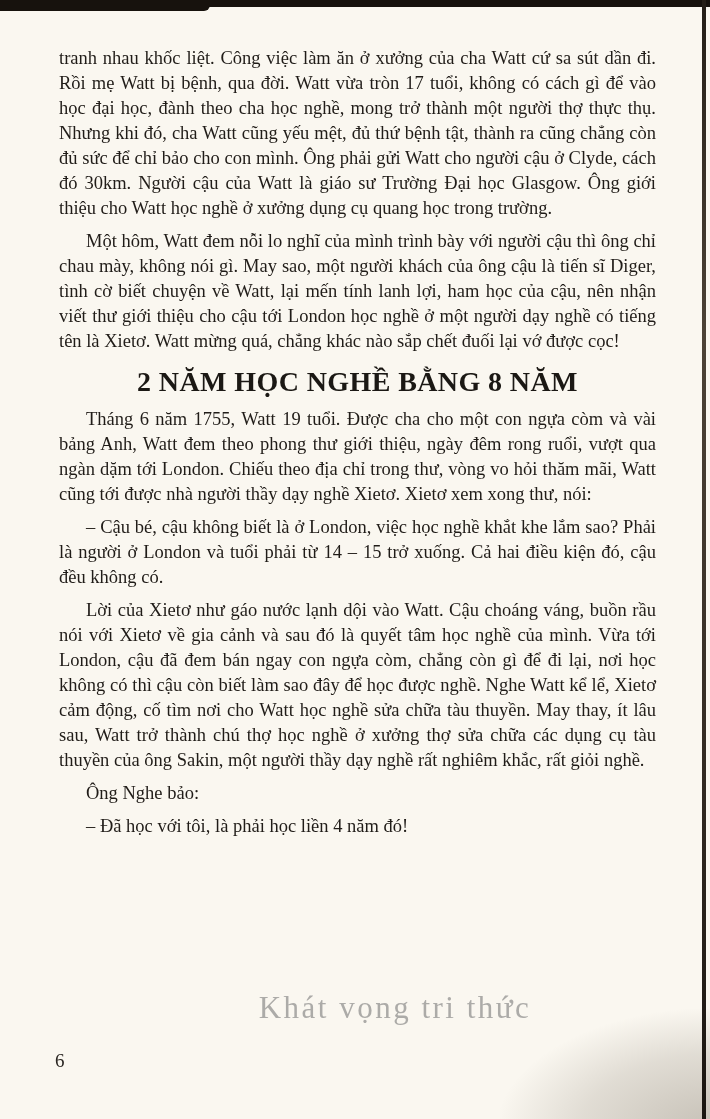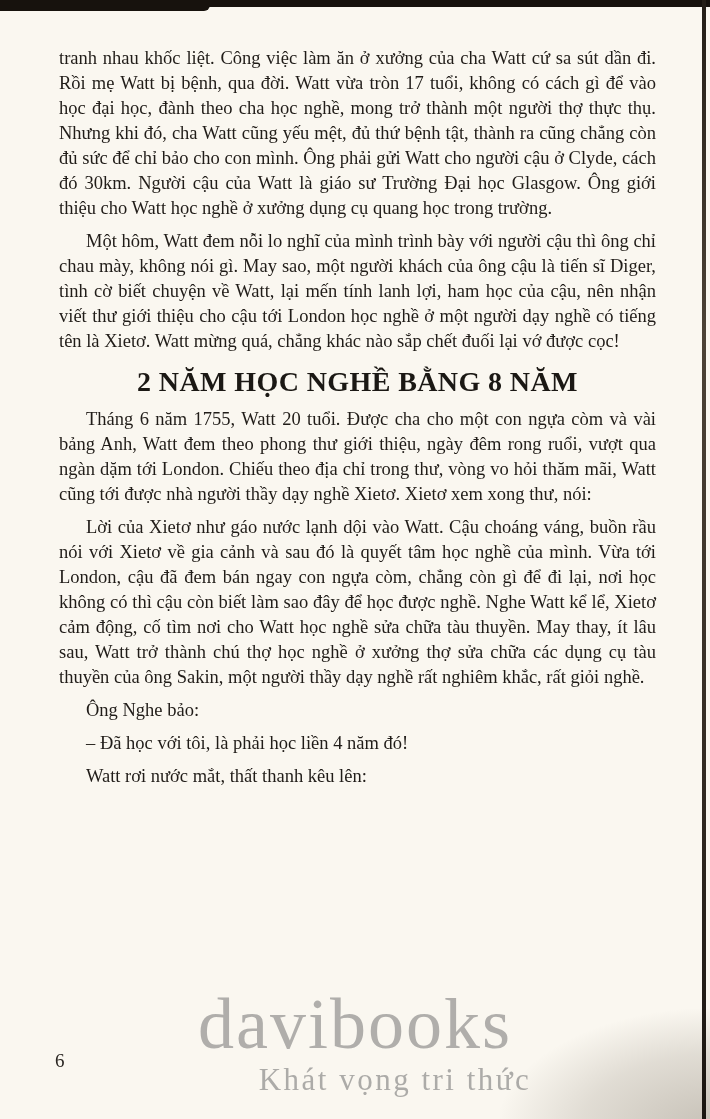--- a/index.html
+++ b/index.html
@@ -82,27 +82,26 @@
   <div class="scan-edge-top"></div>
   <div class="scan-edge-right"></div>
   <div class="page-curl"></div>
 
   <div class="text-block">
     <p class="para continued">tranh nhau khốc liệt. Công việc làm ăn ở xưởng của cha Watt cứ sa sút dần đi. Rồi mẹ Watt bị bệnh, qua đời. Watt vừa tròn 17 tuổi, không có cách gì để vào học đại học, đành theo cha học nghề, mong trở thành một người thợ thực thụ. Nhưng khi đó, cha Watt cũng yếu mệt, đủ thứ bệnh tật, thành ra cũng chẳng còn đủ sức để chỉ bảo cho con mình. Ông phải gửi Watt cho người cậu ở Clyde, cách đó 30km. Người cậu của Watt là giáo sư Trường Đại học Glasgow. Ông giới thiệu cho Watt học nghề ở xưởng dụng cụ quang học trong trường.</p>
     <p class="para">Một hôm, Watt đem nỗi lo nghĩ của mình trình bày với người cậu thì ông chỉ chau mày, không nói gì. May sao, một người khách của ông cậu là tiến sĩ Diger, tình cờ biết chuyện về Watt, lại mến tính lanh lợi, ham học của cậu, nên nhận viết thư giới thiệu cho cậu tới London học nghề ở một người dạy nghề có tiếng tên là Xietơ. Watt mừng quá, chẳng khác nào sắp chết đuối lại vớ được cọc!</p>
 
     <h2 class="heading">2 NĂM HỌC NGHỀ BẰNG 8 NĂM</h2>
 
-    <p class="para">Tháng 6 năm 1755, Watt 20 tuổi. Được cha cho một con ngựa còm và vài bảng Anh, Watt đem theo phong thư giới thiệu, ngày đêm rong ruổi, vượt qua ngàn dặm tới London. Chiếu theo địa chỉ trong thư, vòng vo hỏi thăm mãi, Watt cũng tới được nhà người thầy dạy nghề Xietơ. Xietơ xem xong thư, nói:</p>
+    <p class="para">Tháng 6 năm 1755, Watt 19 tuổi. Được cha cho một con ngựa còm và vài bảng Anh, Watt đem theo phong thư giới thiệu, ngày đêm rong ruổi, vượt qua ngàn dặm tới London. Chiếu theo địa chỉ trong thư, vòng vo hỏi thăm mãi, Watt cũng tới được nhà người thầy dạy nghề Xietơ. Xietơ xem xong thư, nói:</p>
+    <p class="para">–  Cậu bé, cậu không biết là ở London, việc học nghề khắt khe lắm sao? Phải là người ở London và tuổi phải từ 14 – 15 trở xuống. Cả hai điều kiện đó, cậu đều không có.</p>
     <p class="para">Lời của Xietơ như gáo nước lạnh dội vào Watt. Cậu choáng váng, buồn rầu nói với Xietơ về gia cảnh và sau đó là quyết tâm học nghề của mình. Vừa tới London, cậu đã đem bán ngay con ngựa còm, chẳng còn gì để đi lại, nơi học không có thì cậu còn biết làm sao đây để học được nghề. Nghe Watt kể lể, Xietơ cảm động, cố tìm nơi cho Watt học nghề sửa chữa tàu thuyền. May thay, ít lâu sau, Watt trở thành chú thợ học nghề ở xưởng thợ sửa chữa các dụng cụ tàu thuyền của ông Sakin, một người thầy dạy nghề rất nghiêm khắc, rất giỏi nghề.</p>
     <p class="para">Ông Nghe bảo:</p>
     <p class="para">–  Đã học với tôi, là phải học liền 4 năm đó!</p>
-    <p class="para">Watt rơi nước mắt, thất thanh kêu lên:</p>
   </div>
 
   <div class="page-number">6</div>
 
   <div class="watermark">
-    <div class="wm-title">davibooks</div>
     <div class="wm-subtitle">Khát vọng tri thức</div>
   </div>
 
 </div>
 
 </body></html>

